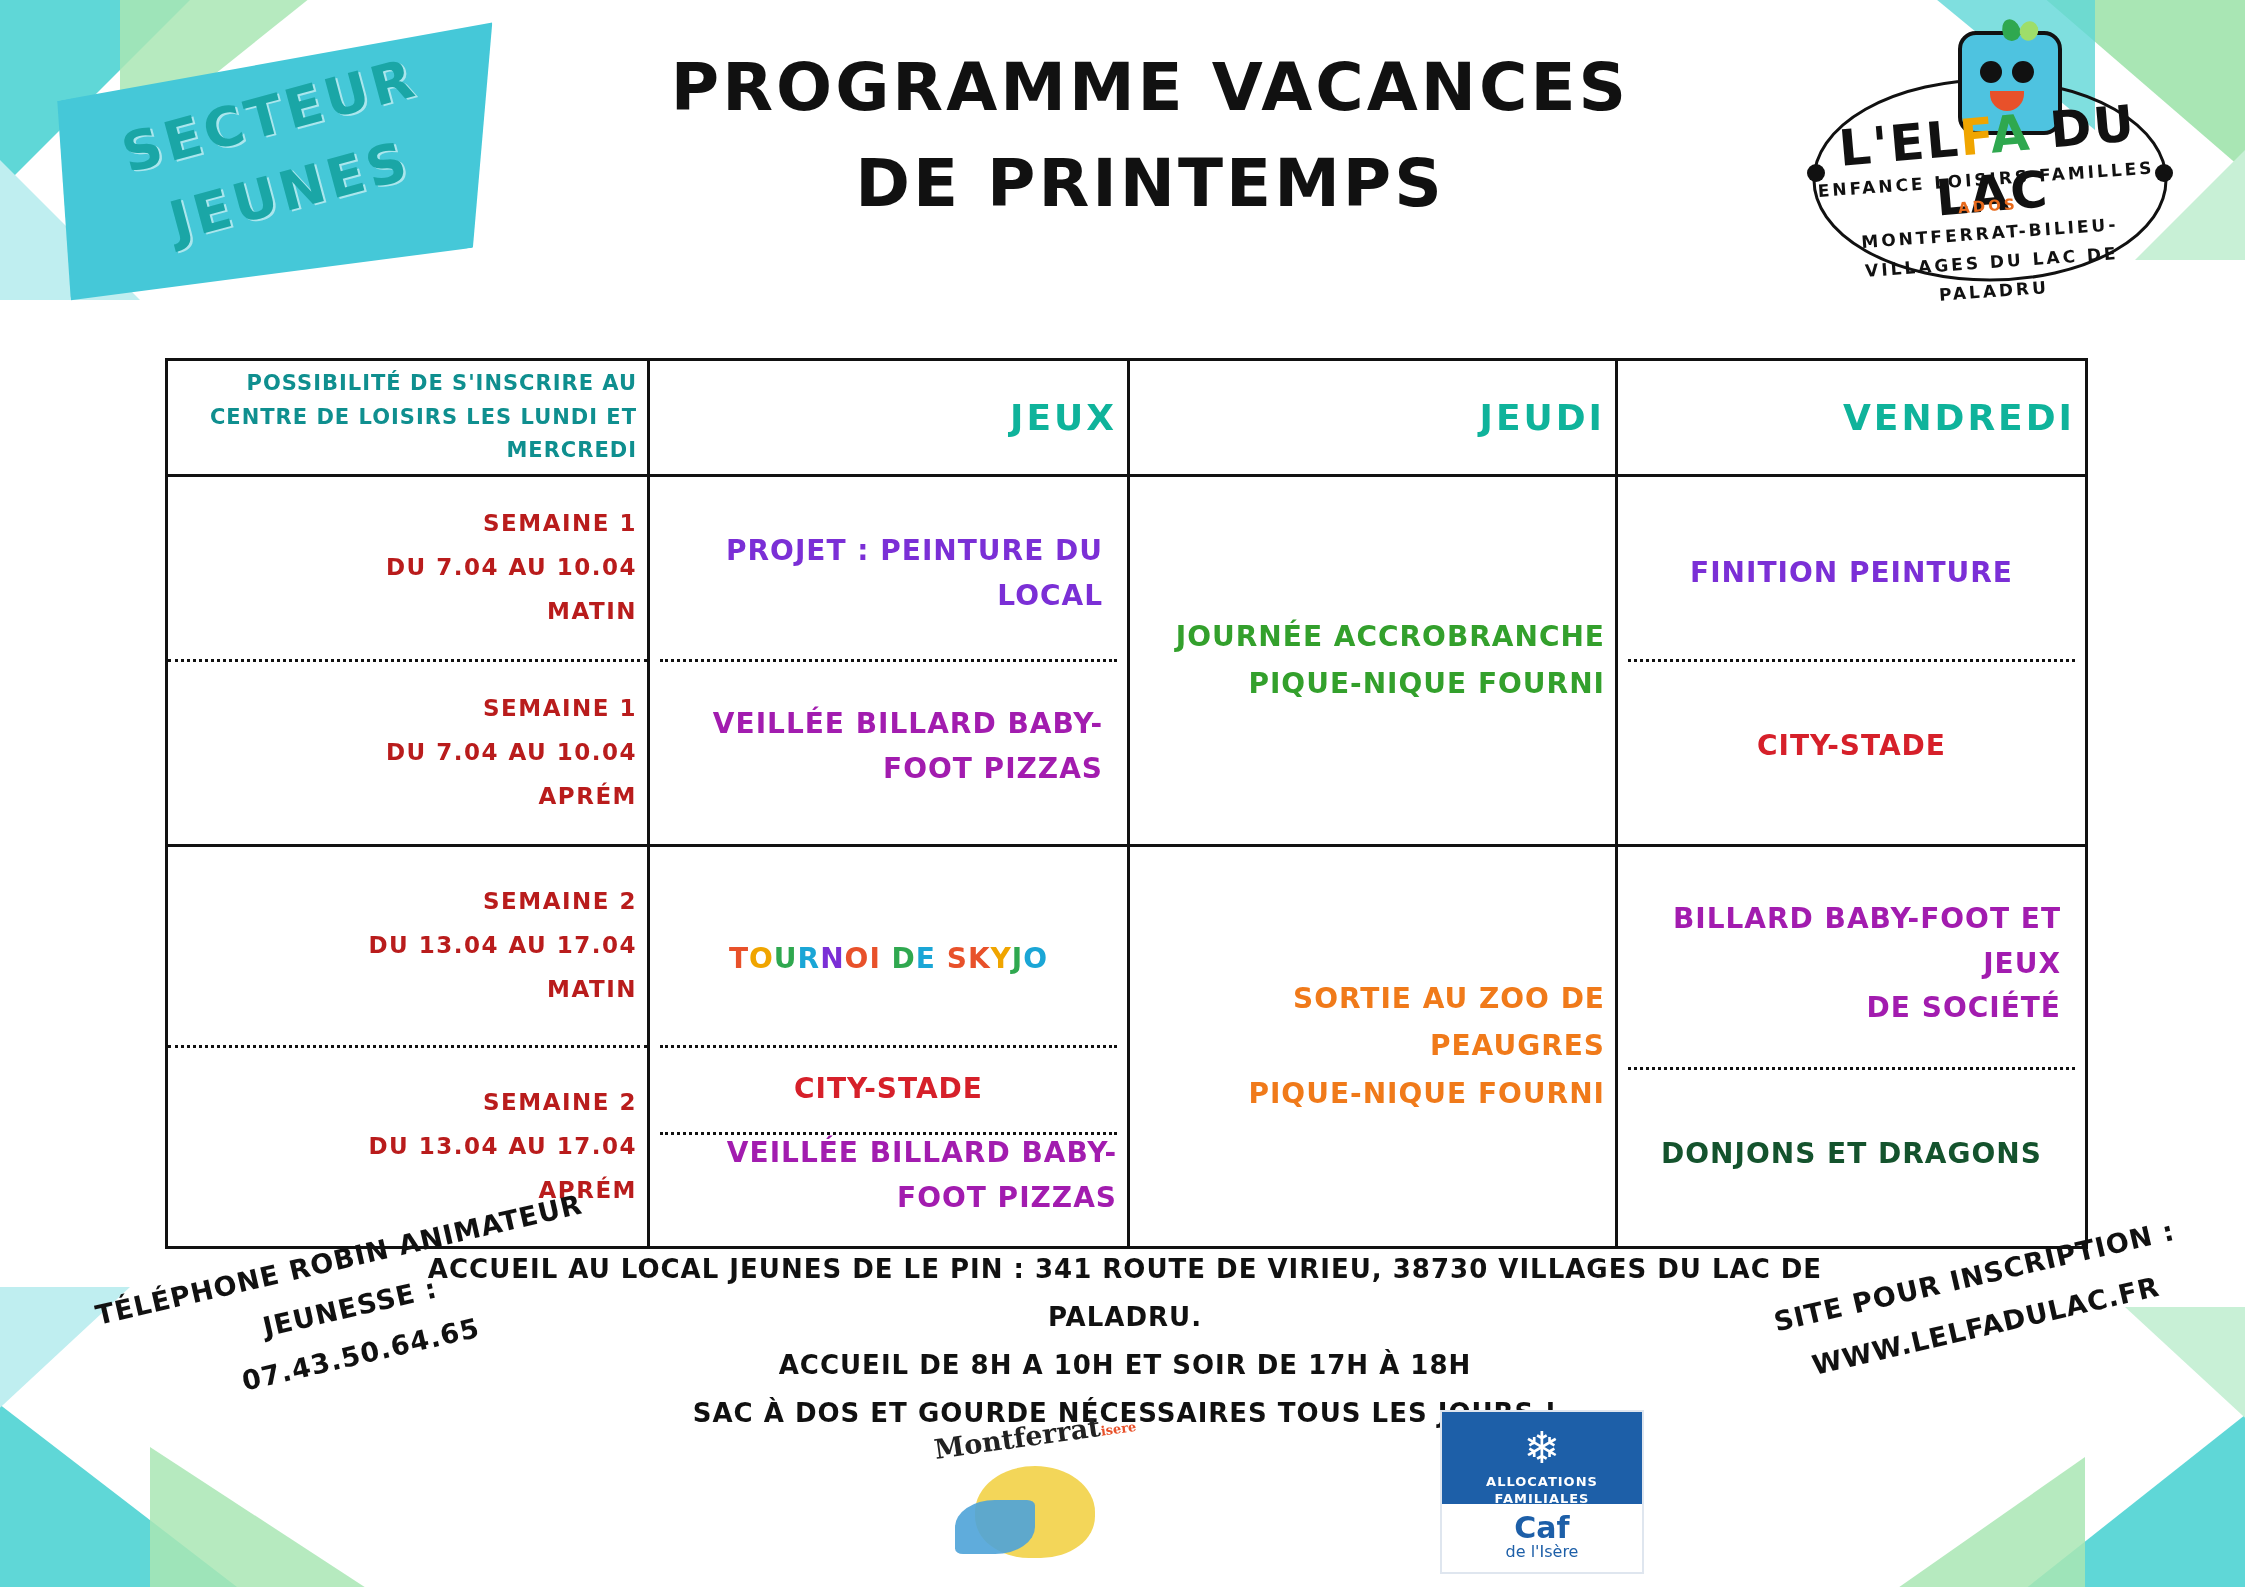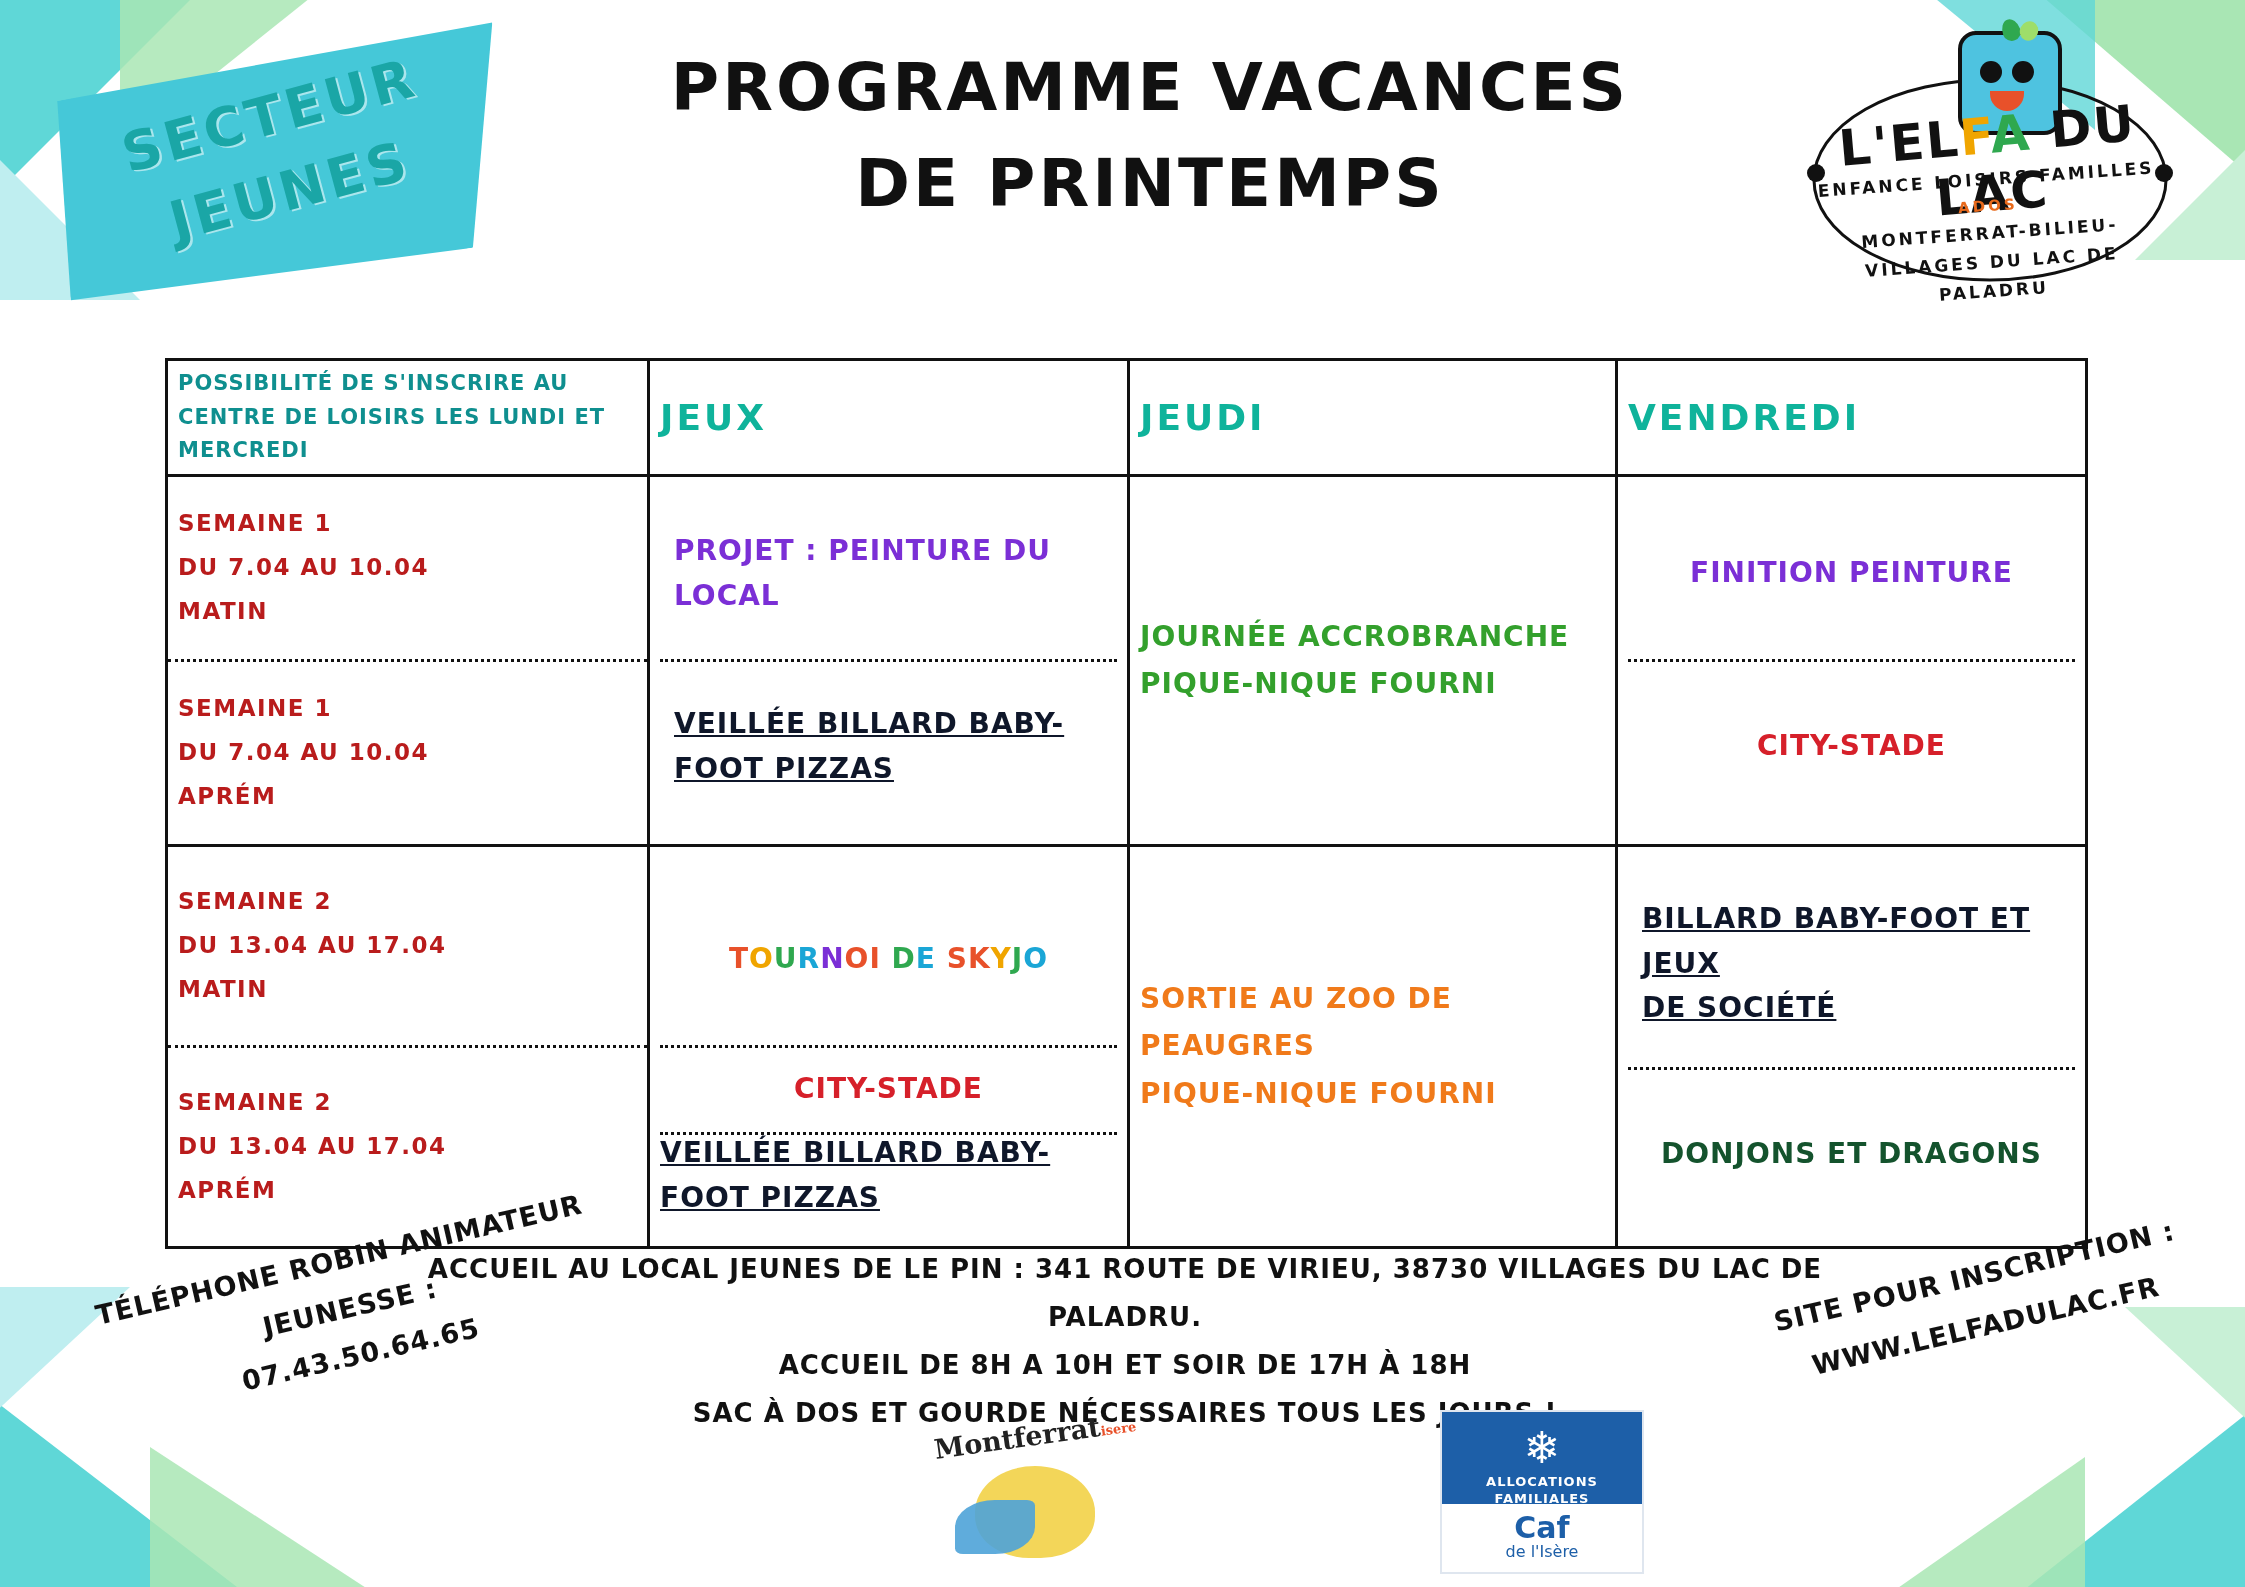--- a/index.html
+++ b/index.html
@@ -92,21 +92,21 @@
   .mascot-leaf2{position:absolute;left:58px;top:-14px;width:18px;height:20px;background:#9ede6a;border-radius:50%;transform:rotate(25deg);}
 
   
   table.program{
     position:absolute;left:165px;top:358px;
     width:1920px;border-collapse:collapse;
     table-layout:fixed;
   }
   table.program td, table.program th{
     border:3px solid #111;
-    vertical-align:middle;text-align:left;
+    vertical-align:middle;text-align:right;
     padding:6px 10px;
   }
   col.c1{width:482px;}
   col.c2{width:480px;}
   col.c3{width:488px;}
   col.c4{width:470px;}
 
   .hdr-note{
     font-size:21px;font-weight:bold;color:#0f8f8f;letter-spacing:1px;line-height:1.6;
     padding:18px 26px;
@@ -127,21 +127,21 @@
     font-size:28px;font-weight:bold;letter-spacing:1px;line-height:1.6;
   }
   .split-cell{padding:0;}
   .split-cell .half{
     height:170px;display:flex;align-items:center;justify-content:center;padding:0 14px;
   }
   .split-cell .half.top{border-bottom:3px dotted #111;}
   .merged{font-size:28px;font-weight:bold;line-height:1.7;letter-spacing:1px;}
 
   .c-purple{color:#7b2fd6;}
-  .c-blue{color:#0f172a;text-decoration:underline;}
+  .c-blue{color:#a21caf;}
   .c-green{color:#33a02c;}
   .c-red{color:#d6202a;}
   .c-orange{color:#f07a1a;}
   .c-darkgreen{color:#14532d;}
 
   .rainbow span:nth-child(6n+1){color:#e8512a;}
   .rainbow span:nth-child(6n+2){color:#f0a500;}
   .rainbow span:nth-child(6n+3){color:#2fa84f;}
   .rainbow span:nth-child(6n+4){color:#1aa6d6;}
   .rainbow span:nth-child(6n+5){color:#7b2fd6;}

